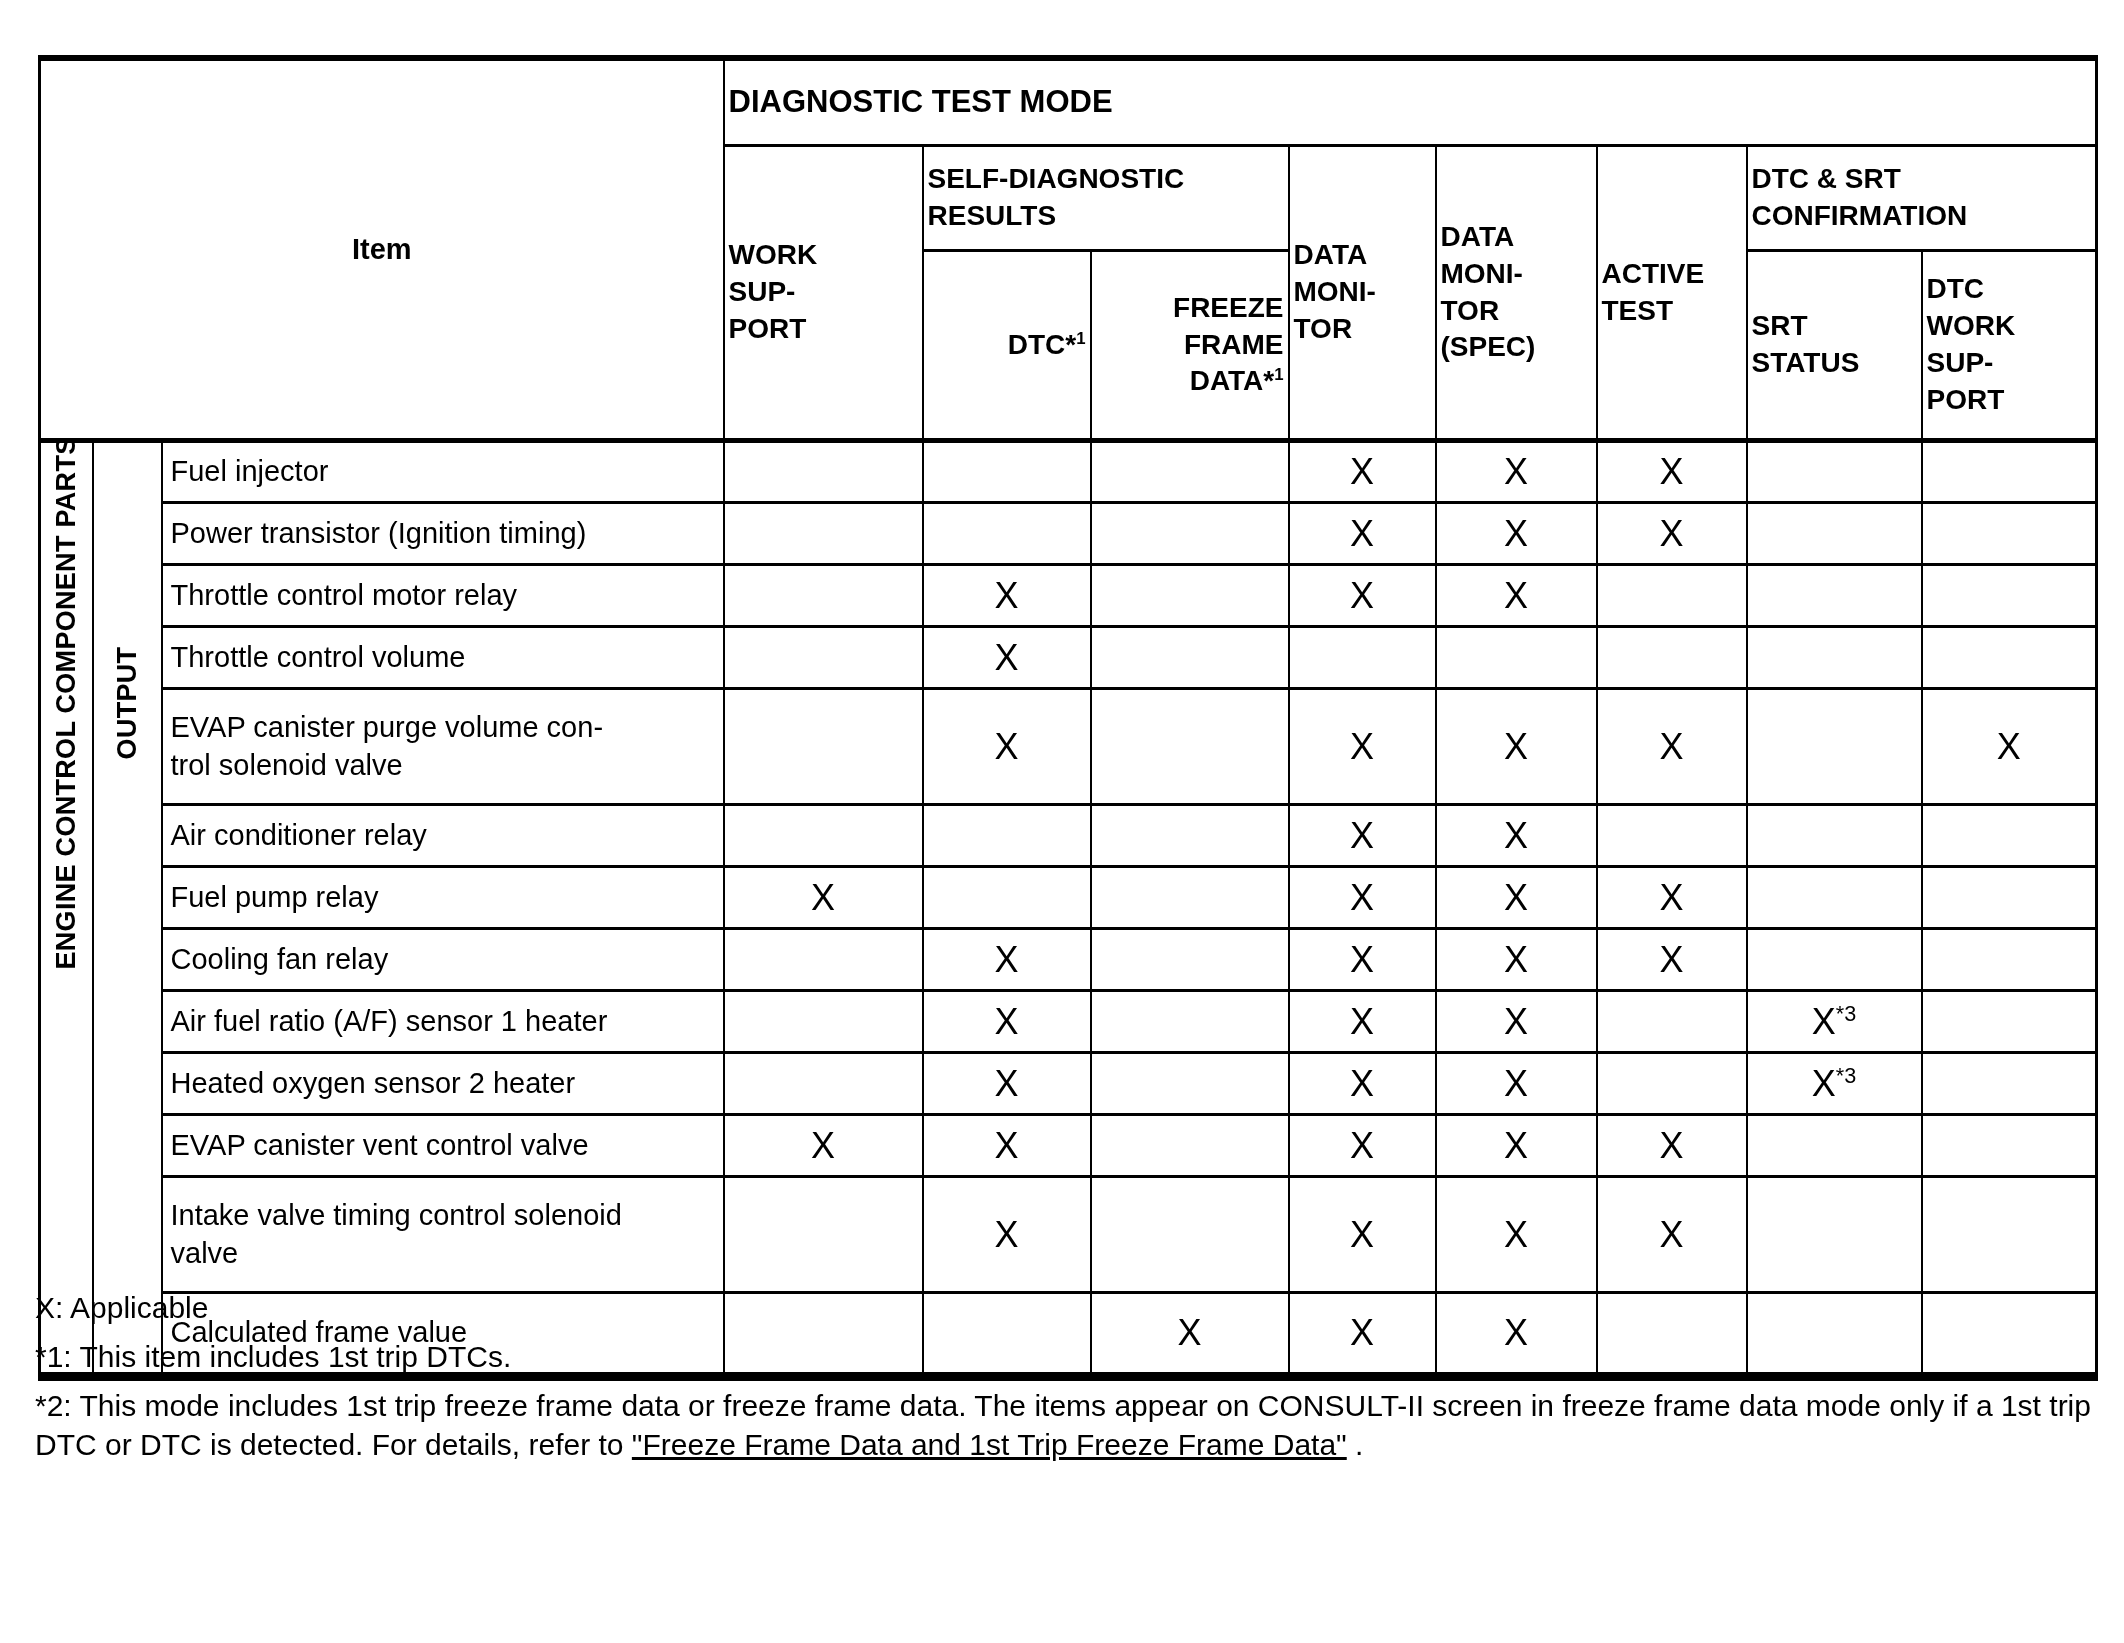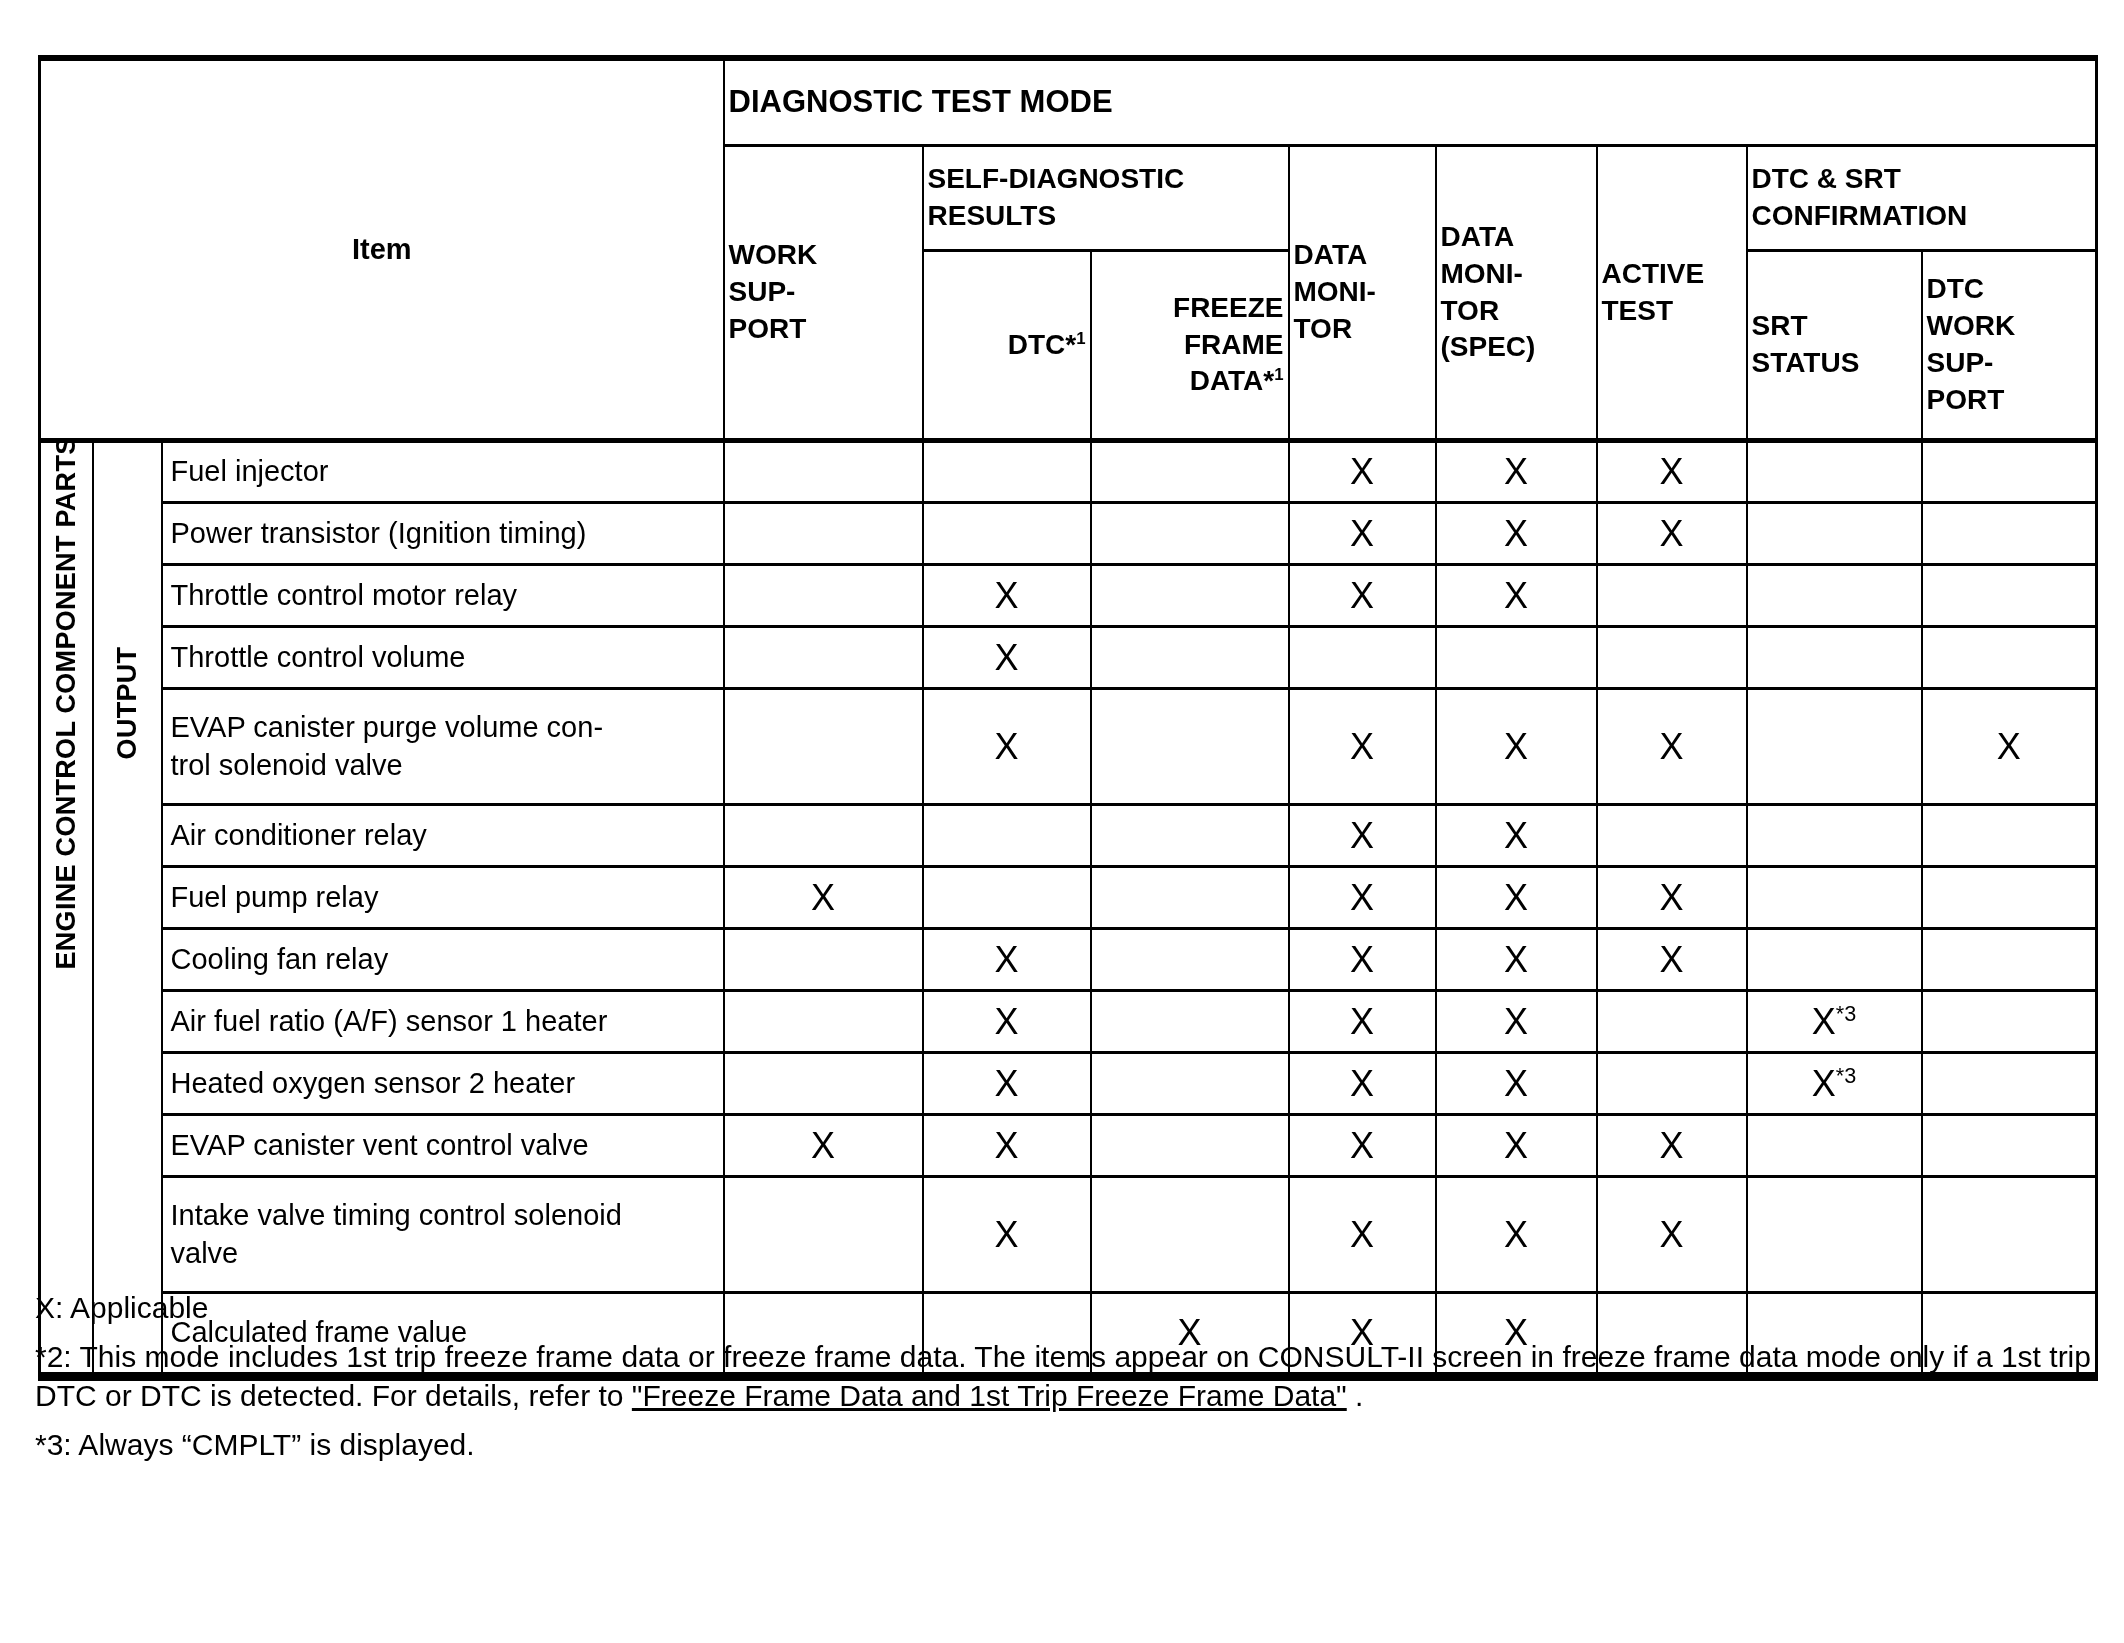--- a/index.html
+++ b/index.html
@@ -246,17 +246,17 @@
         <td class="mark">X</td>
         <td class="mark"></td>
         <td class="mark"><span></span><sup></sup></td>
         <td class="mark"></td>
       </tr>
     </tbody>
   </table>
 
   <div class="footnotes">
     <p>X: Applicable</p>
+    <p>*1: This item includes 1st trip DTCs.</p>
     <p><span>*2: This mode includes 1st trip freeze frame data or freeze frame data. The items appear on CONSULT-II screen in freeze frame data mode only if a 1st trip DTC or DTC is detected. For details, refer to </span><span class="link">"Freeze Frame Data and 1st Trip Freeze Frame Data"</span><span> .</span></p>
-    <p>*3: Always “CMPLT” is displayed.</p>
   </div>
 
 </div>
 
 </body></html>

